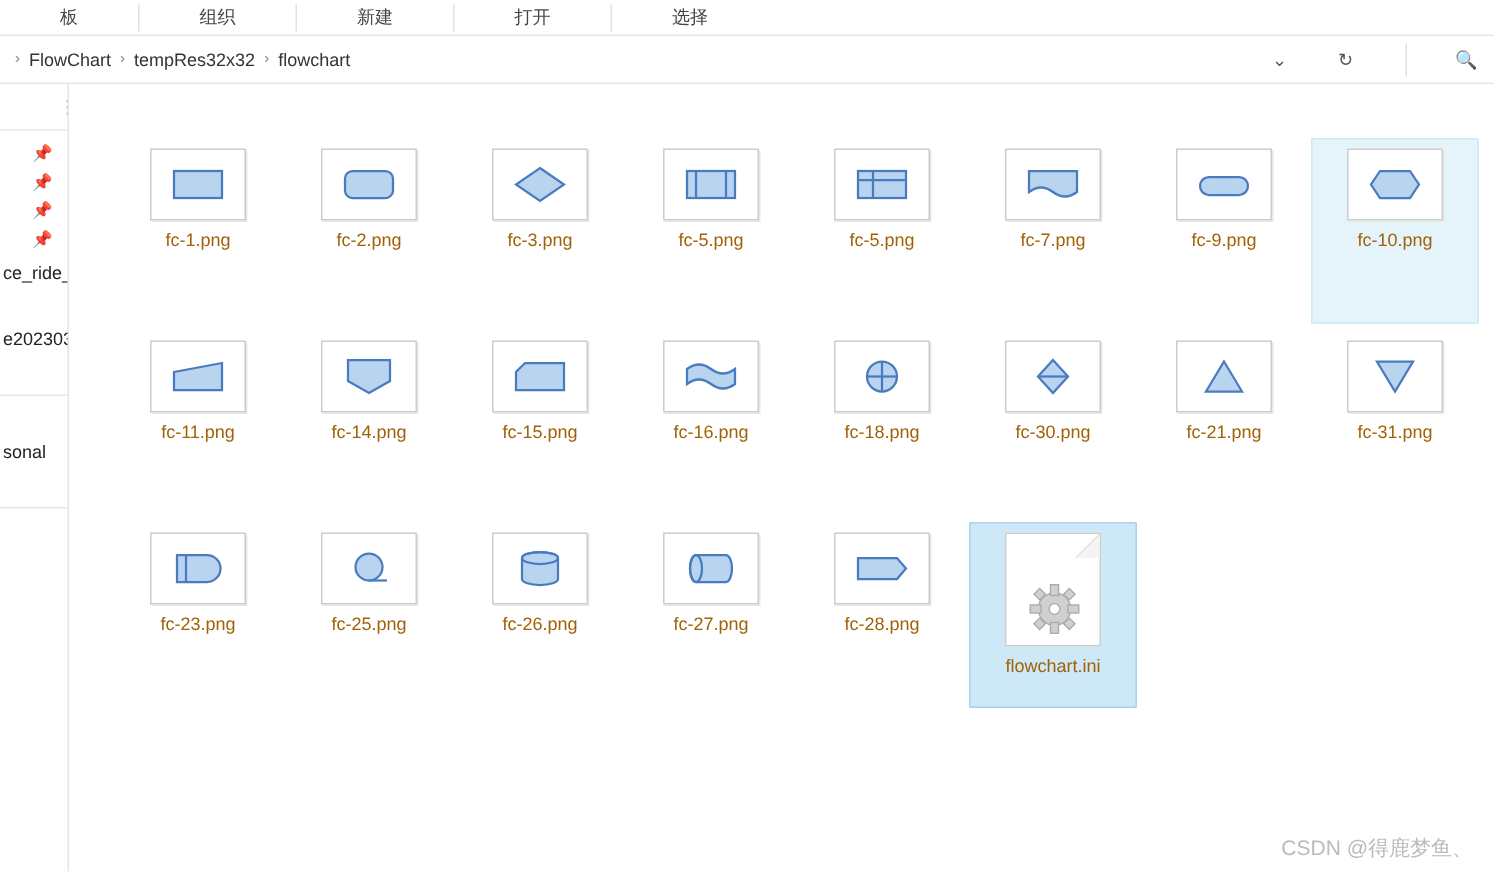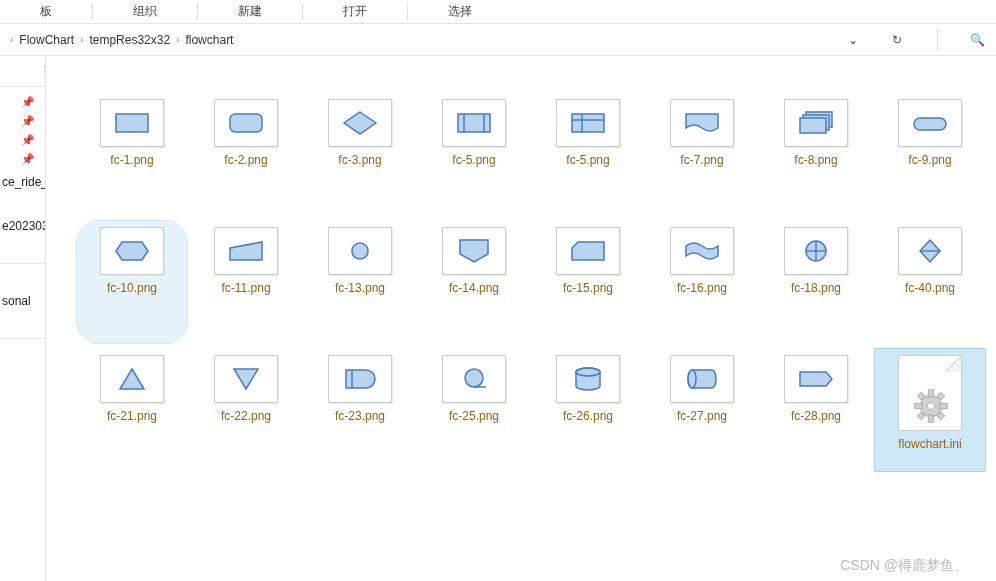--- a/index.html
+++ b/index.html
@@ -16,28 +16,28 @@
 .addr-divider { width: 1px; height: 22px; background: #e0e0e0; margin: 0 6px; }
 .content { display: flex; height: calc(581px - 56px); }
 .sidebar { width: 54px; border-right: 1px solid #e5e5e5; padding-top: 24px; position: relative; overflow: hidden; }
 .side-sep { height: 1px; background: #e8e8e8; margin: 6px 0; }
 .side-label { color: #222; white-space: nowrap; padding: 6px 2px; font-size: 12px; }
 .pin { color: #888; text-align: right; padding: 3px 10px; font-size: 11px; }
 .side-drag { position: absolute; top: 0; right: -7px; width: 14px; height: 30px; display: flex; align-items: center; justify-content: center; color: #aaa; }
 .files { flex: 1; padding: 36px 10px 10px 30px; display: grid; grid-template-columns: repeat(8, 112px); grid-auto-rows: 124px; gap: 4px 2px; align-content: start; position: relative; }
 .item { width: 112px; display: flex; flex-direction: column; align-items: center; padding: 6px 4px; border: 1px solid transparent; border-radius: 1px; }
 .item.selected { background: #cde8f6; border-color: #a7d4ec; }
-.item.hover { background: #e5f3fb; border-color: #cfe9f5; border-radius: 23px; }
+.item.hover { background: #e5f3fb; border-color: #cfe9f5; }
 .thumb { width: 64px; height: 48px; background: #fff; border: 1px solid #ccc; box-shadow: 1px 1px 0 #e8e8e8; display: flex; align-items: center; justify-content: center; margin-bottom: 6px; }
 .thumb svg { width: 40px; height: 30px; }
 .thumb-ini { width: 64px; height: 76px; background: #fff; border: 1px solid #ccc; position: relative; margin-bottom: 6px; }
 .thumb-ini::before { content: ""; position: absolute; top: 0; right: 0; width: 16px; height: 16px; background: linear-gradient(135deg, #fff 48%, #ccc 50%, #f4f4f4 52%); }
 .gear { position: absolute; bottom: 6px; left: 14px; width: 36px; height: 36px; }
 .fname { color: #a16207; text-align: center; }
-.watermark { position: absolute; bottom: 6px; right: 28px; color: #bbb; font-size: 14px; pointer-events: none; }
+.watermark { position: absolute; bottom: 6px; right: 14px; color: #bbb; font-size: 14px; pointer-events: none; }
 </style>
 </head>
 <body>
 
 <div class="ribbon">
   <div class="ribbon-item">板</div>
     <div class="ribbon-sep"></div>
   <div class="ribbon-item">组织</div>
     <div class="ribbon-sep"></div>
   <div class="ribbon-item">新建</div>
@@ -130,58 +130,40 @@
         <div class="thumb">
       <svg viewBox="0 0 40 30">
             <path d="M4 6 H36 V20 Q28 26 20 20 T4 20 Z" fill="#b9d4ef" stroke="#4a7bc0" stroke-width="1.5"></path>
           </svg>
         </div>
       <div class="fname">fc-7.png</div>
       </div>
       <div class="item">
         <div class="thumb">
       <svg viewBox="0 0 40 30">
-            <rect x="10" y="4" width="26" height="15" fill="#b9d4ef" stroke="#4a7bc0" stroke-width="1.5"></rect>
-            <rect x="7" y="7" width="26" height="15" fill="#b9d4ef" stroke="#4a7bc0" stroke-width="1.5"></rect>
-            <rect x="4" y="10" width="26" height="15" fill="#b9d4ef" stroke="#4a7bc0" stroke-width="1.5"></rect>
-          </svg>
-        </div>
-      <div class="fname">fc-8.png</div>
-      </div>
-      <div class="item">
-        <div class="thumb">
-      <svg viewBox="0 0 40 30">
             <rect x="4" y="10" width="32" height="12" rx="6" fill="#b9d4ef" stroke="#4a7bc0" stroke-width="1.5"></rect>
           </svg>
         </div>
       <div class="fname">fc-9.png</div>
       </div>
       <div class="item hover">
         <div class="thumb">
       <svg viewBox="0 0 40 30">
             <polygon points="10,6 30,6 36,15 30,24 10,24 4,15" fill="#b9d4ef" stroke="#4a7bc0" stroke-width="1.5"></polygon>
           </svg>
         </div>
       <div class="fname">fc-10.png</div>
       </div>
       <div class="item">
         <div class="thumb">
       <svg viewBox="0 0 40 30">
             <polygon points="4,12 36,6 36,24 4,24" fill="#b9d4ef" stroke="#4a7bc0" stroke-width="1.5"></polygon>
           </svg>
         </div>
       <div class="fname">fc-11.png</div>
-      </div>
-      <div class="item">
-        <div class="thumb">
-      <svg viewBox="0 0 40 30">
-            <circle cx="20" cy="15" r="8" fill="#b9d4ef" stroke="#4a7bc0" stroke-width="1.5"></circle>
-          </svg>
-        </div>
-      <div class="fname">fc-13.png</div>
       </div>
       <div class="item">
         <div class="thumb">
       <svg viewBox="0 0 40 30">
             <polygon points="6,4 34,4 34,18 20,26 6,18" fill="#b9d4ef" stroke="#4a7bc0" stroke-width="1.5"></polygon>
           </svg>
         </div>
       <div class="fname">fc-14.png</div>
       </div>
       <div class="item">
@@ -210,37 +192,37 @@
         </div>
       <div class="fname">fc-18.png</div>
       </div>
       <div class="item">
         <div class="thumb">
       <svg viewBox="0 0 40 30">
             <polygon points="20,4 30,15 20,26 10,15" fill="#b9d4ef" stroke="#4a7bc0" stroke-width="1.5"></polygon>
             <line x1="10" y1="15" x2="30" y2="15" fill="none" stroke="#4a7bc0" stroke-width="1.5"></line>
           </svg>
         </div>
-      <div class="fname">fc-40.png</div>
+      <div class="fname">fc-30.png</div>
       </div>
       <div class="item">
         <div class="thumb">
       <svg viewBox="0 0 40 30">
             <polygon points="20,5 32,25 8,25" fill="#b9d4ef" stroke="#4a7bc0" stroke-width="1.5"></polygon>
           </svg>
         </div>
       <div class="fname">fc-21.png</div>
       </div>
       <div class="item">
         <div class="thumb">
       <svg viewBox="0 0 40 30">
             <polygon points="8,5 32,5 20,25" fill="#b9d4ef" stroke="#4a7bc0" stroke-width="1.5"></polygon>
           </svg>
         </div>
-      <div class="fname">fc-22.png</div>
+      <div class="fname">fc-31.png</div>
       </div>
       <div class="item">
         <div class="thumb">
       <svg viewBox="0 0 40 30">
             <path d="M6 6 H26 A9 9 0 0 1 26 24 H6 Z" fill="#b9d4ef" stroke="#4a7bc0" stroke-width="1.5"></path>
             <line x1="12" y1="6" x2="12" y2="24" fill="none" stroke="#4a7bc0" stroke-width="1.5"></line>
           </svg>
         </div>
       <div class="fname">fc-23.png</div>
       </div>

